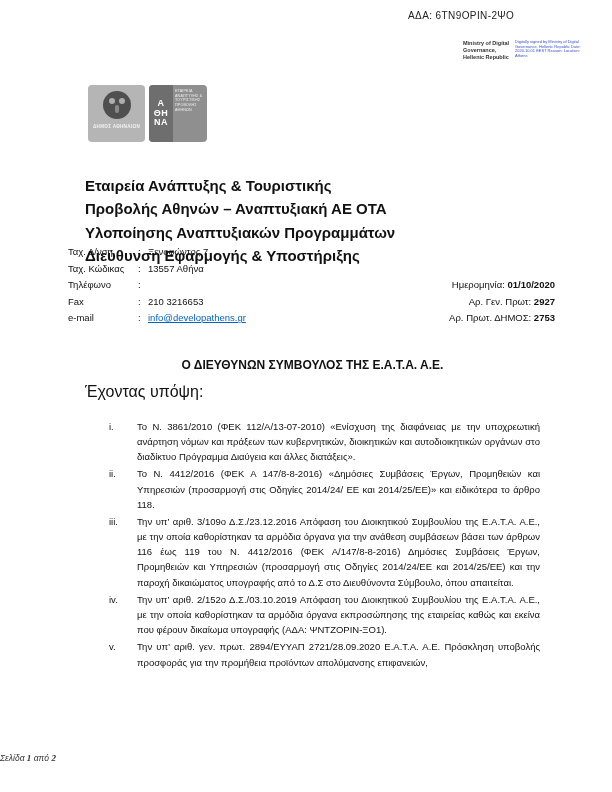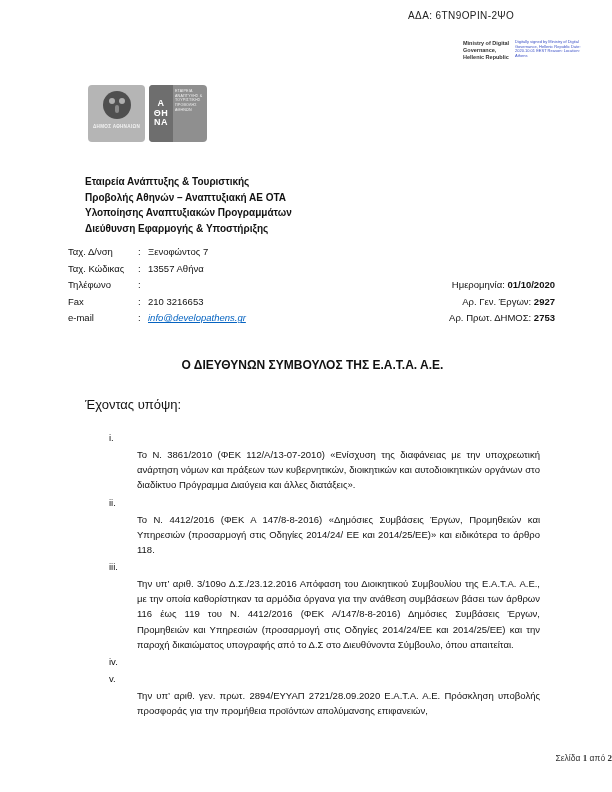--- a/index.html
+++ b/index.html
@@ -40,43 +40,43 @@
   }
   .eata-acronym {
     width:24px; background:#6e6e6e; display:flex; flex-direction:column; align-items:center; justify-content:center;
     color:#fff; font-weight:bold; font-size:9px; line-height:1.05; letter-spacing:0.5px;
   }
   .eata-desc {
     flex:1; padding:4px 2px; font-size:3.6px; line-height:1.3; color:#f0f0f0; letter-spacing:0.2px;
   }
 
   
-  .org { position:absolute; left:85px; top:174px; font-weight:bold; font-size:10px; line-height:1.55; color:#111; }
+  .org { position:absolute; left:85px; top:174px; font-weight:bold; font-size:15px; line-height:1.55; color:#111; }
 
   
   .contact { position:absolute; left:68px; top:246px; width:270px; font-size:9.5px; color:#111; }
   .crow { display:grid; grid-template-columns:70px 10px 1fr; height:16.6px; align-items:start; }
-  .crow a { color:#0563c1; text-decoration:underline;font-style:italic; }
+  .crow a { color:#0563c1; text-decoration:underline; }
 
   
   .meta { position:absolute; left:385px; top:279px; width:170px; font-size:9.5px; color:#111; }
   .mrow { height:16.6px;text-align:right; }
   .mrow b { font-weight:bold; }
 
   
   .bodytext { position:absolute; left:85px; top:356px; width:455px; font-size:9.5px; line-height:1.6; color:#111; }
   .title { text-align:center; font-weight:bold; font-size:12px; }
-  .intro { margin-top:20px; font-size:13px; }
+  .intro { margin-top:4px; font-size:16px; }
   .items { margin-top:14px; }
   .item { display:flex; margin-bottom:2px; }
   .item .num { width:52px; padding-left:24px; flex:0 0 52px; }
-  .item .txt { flex:1; text-align:justify;margin-top:17px; }
+  .item .txt { flex:1; text-align:justify; }
 
   
-  .footer { position:absolute; left:0; right:0; top:753px; text-align:right; font-size:8.5px; color:#333; }
+  .footer { position:absolute; left:0; right:16px; top:753px; text-align:left; font-size:8.5px; color:#333;font-style:italic; }
   .footer b { font-family:"Liberation Serif", serif; font-size:9px; }
 </style>
 </head>
 <body>
 
 <div class="page">
 
   <div class="ada">ΑΔΑ: 6ΤΝ9ΟΡΙΝ-2ΨΟ</div>
 
   <div class="sig-block">
@@ -136,21 +136,21 @@
       <span><a href="#">info@developathens.gr</a></span>
     </div>
   </div>
 
   <div class="meta">
     <div class="mrow">
       <span>Ημερομηνία:</span>
       <b>01/10/2020</b>
     </div>
     <div class="mrow">
-      <span>Αρ. Γεν. Έργων:</span>
+      <span>Αρ. Γεν. Πρωτ:</span>
       <b>2927</b>
     </div>
     <div class="mrow">
       <span>Αρ. Πρωτ. ΔΗΜΟΣ:</span>
       <b>2753</b>
     </div>
   </div>
 
   <div class="bodytext">
     <div class="title">Ο ΔΙΕΥΘΥΝΩΝ ΣΥΜΒΟΥΛΟΣ ΤΗΣ Ε.Α.Τ.Α. Α.Ε.</div>
@@ -163,20 +163,21 @@
       <div class="item">
         <span class="num">ii.</span>
         <div class="txt">Το Ν. 4412/2016 (ΦΕΚ Α 147/8-8-2016) «Δημόσιες Συμβάσεις Έργων, Προμηθειών και Υπηρεσιών (προσαρμογή στις Οδηγίες 2014/24/ ΕΕ και 2014/25/ΕΕ)» και ειδικότερα το άρθρο 118.</div>
       </div>
       <div class="item">
         <span class="num">iii.</span>
         <div class="txt">Την υπ’ αριθ. 3/109ο Δ.Σ./23.12.2016 Απόφαση του Διοικητικού Συμβουλίου της Ε.Α.Τ.Α. Α.Ε., με την οποία καθορίστηκαν τα αρμόδια όργανα για την ανάθεση συμβάσεων βάσει των άρθρων 116 έως 119 του Ν. 4412/2016 (ΦΕΚ Α/147/8-8-2016) Δημόσιες Συμβάσεις Έργων, Προμηθειών και Υπηρεσιών (προσαρμογή στις Οδηγίες 2014/24/ΕΕ και 2014/25/ΕΕ) και την παροχή δικαιώματος υπογραφής από το Δ.Σ στο Διευθύνοντα Σύμβουλο, όπου απαιτείται.</div>
       </div>
       <div class="item">
         <span class="num">iv.</span>
+        <div class="txt">Την υπ’ αριθ. 2/152ο Δ.Σ./03.10.2019 Απόφαση του Διοικητικού Συμβουλίου της Ε.Α.Τ.Α. Α.Ε., με την οποία καθορίστηκαν τα αρμόδια όργανα εκπροσώπησης της εταιρείας καθώς και εκείνα που φέρουν δικαίωμα υπογραφής (ΑΔΑ: ΨΝΤΖΟΡΙΝ-ΞΟ1).</div>
       </div>
       <div class="item">
         <span class="num">v.</span>
         <div class="txt">Την υπ’ αριθ. γεν. πρωτ. 2894/ΕΥΥΑΠ 2721/28.09.2020 Ε.Α.Τ.Α. Α.Ε. Πρόσκληση υποβολής προσφοράς για την προμήθεια προϊόντων απολύμανσης επιφανειών,</div>
       </div>
     </div>
   </div>
 
   <div class="footer">
     <span>Σελίδα</span>

